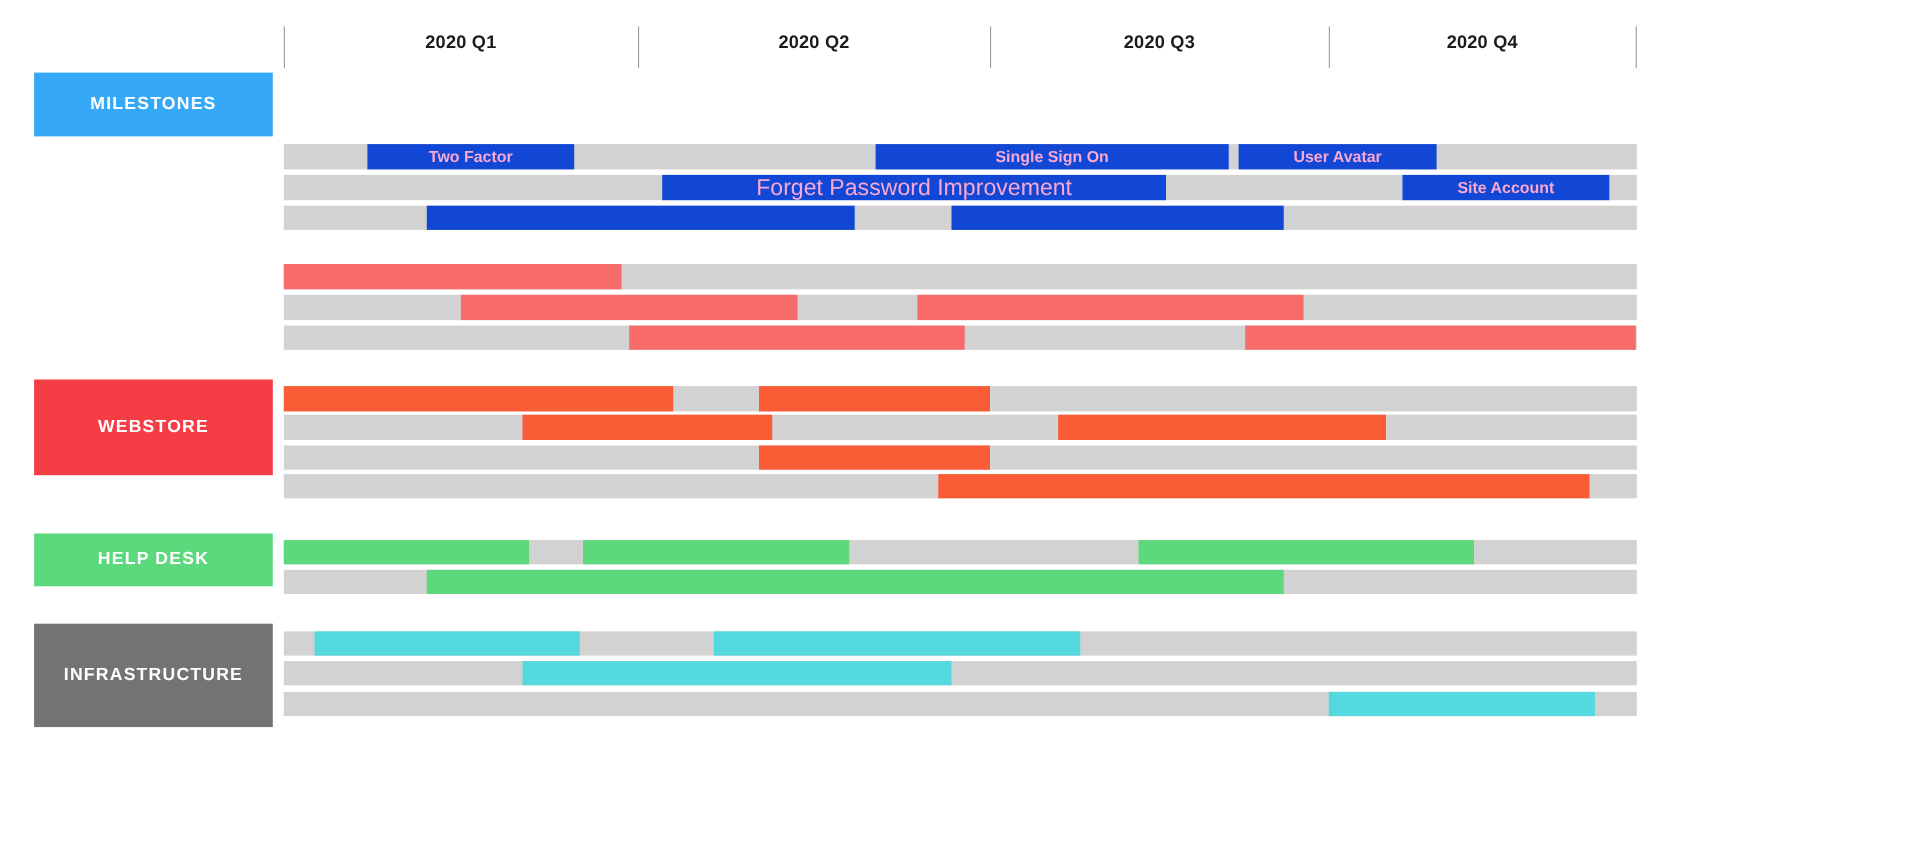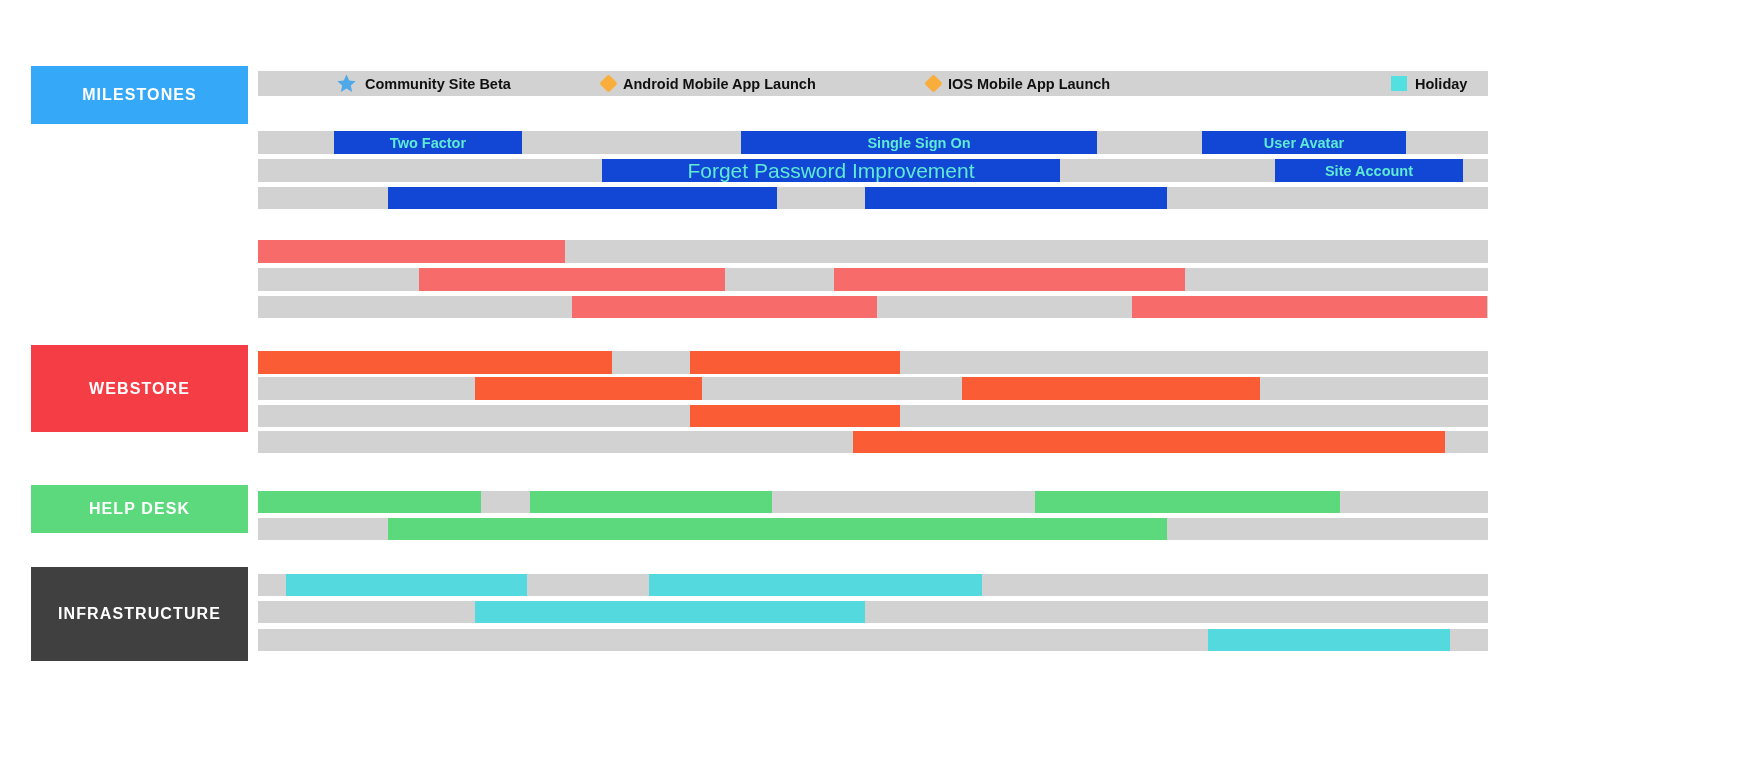--- a/index.html
+++ b/index.html
@@ -63,21 +63,21 @@
     width: 1230px;
     background: #d2d2d2;
   }
   .bar {
     position: absolute;
     top: 0;
     height: 100%;
     display: flex;
     align-items: center;
     justify-content: center;
-    color: #5eead4;
+    color: #f9a8d4;
     font-size: 14.5px;
     font-weight: 700;
     white-space: nowrap;
     overflow: hidden;
   }
   .bar.thin-label { font-weight: 400; font-size: 21px; }
 
   
   .ms-row {
     position: absolute;
@@ -104,50 +104,41 @@
     transform: rotate(45deg);
     border-radius: 2px;
   }
   .ico-square { width: 16px; height: 15px; }
 </style>
 </head>
 <body>
 
 <div id="page">
 
+  <div class="qheader">
+      <div class="qtick" style="left: 0px; background: rgb(154, 154, 154);"></div>
+      <div class="qtick" style="left: 322px; background: rgb(154, 154, 154);"></div>
+      <div class="qtick" style="left: 642px; background: rgb(154, 154, 154);"></div>
+      <div class="qtick" style="left: 950px; background: rgb(154, 154, 154);"></div>
+      <div class="qtick" style="left: 1229px; background: rgb(154, 154, 154);"></div>
+      <div class="qlabel" style="left: 0px; width: 322px;">2020  Q1</div>
+      <div class="qlabel" style="left: 322px; width: 320px;">2020  Q2</div>
+      <div class="qlabel" style="left: 642px; width: 308px;">2020  Q3</div>
+      <div class="qlabel" style="left: 950px; width: 279px;">2020  Q4</div>
+    </div>
 
   <div class="lane-label" style="top: 66px; height: 58px; background: rgb(53, 168, 248);">MILESTONES</div>
 
-  <div class="ms-row" style="top: 71px; height: 25px; background: rgb(210, 210, 210);">
-      <div class="ms" style="left: 78px;">
-        <svg viewBox="0 0 24 24" width="21" height="21" class="ico-star">
-          <path d="M12 1.6l3.1 6.9 7.4.8-5.6 5 1.6 7.3L12 17.8 5.5 21.6l1.6-7.3-5.6-5 7.4-.8z" fill="#4fa8e8"></path>
-        </svg>
-        <span class="ms-text">Community Site Beta</span>
-      </div>
-      <div class="ms" style="left: 344px;">
-        <div class="ico-diamond" style="background: rgb(249, 174, 60);"></div>
-        <span class="ms-text">Android Mobile App Launch</span>
-      </div>
-      <div class="ms" style="left: 669px;">
-        <div class="ico-diamond" style="background: rgb(249, 174, 60);"></div>
-        <span class="ms-text">IOS Mobile App Launch</span>
-      </div>
-      <div class="ms" style="left: 1133px;">
-        <div class="ico-square" style="background: rgb(83, 224, 224);"></div>
-        <span class="ms-text">Holiday</span>
-      </div>
-    </div>
 
   <div id="lanes-root"></div>
 
     <div class="track" style="top: 131px; height: 23px; background: rgb(210, 210, 210);">
       <div class="bar" style="left: 76px; width: 188px; background: rgb(18, 70, 212);">Two Factor</div>
-      <div class="bar" style="left: 483px; width: 356px; background: rgb(18, 70, 212);">Single Sign On</div>
-      <div class="bar" style="left: 944px; width: 204px; background: rgb(18, 70, 212);">User Avatar</div>
+      <div class="bar" style="left: 538px; width: 321px; background: rgb(18, 70, 212);">Single Sign On</div>
+      <div class="bar" style="left: 868px; width: 180px; background: rgb(18, 70, 212);">User Avatar</div>
     </div>
     <div class="track" style="top: 159px; height: 23px; background: rgb(210, 210, 210);">
       <div class="bar thin-label" style="left: 344px; width: 458px; background: rgb(18, 70, 212);">Forget Password Improvement</div>
       <div class="bar" style="left: 1017px; width: 188px; background: rgb(18, 70, 212);">Site Account</div>
     </div>
     <div class="track" style="top: 187px; height: 22px; background: rgb(210, 210, 210);">
       <div class="bar" style="left: 130px; width: 389px; background: rgb(18, 70, 212);"></div>
       <div class="bar" style="left: 607px; width: 302px; background: rgb(18, 70, 212);"></div>
     </div>
     <div class="track" style="top: 240px; height: 23px; background: rgb(210, 210, 210);">
@@ -178,21 +169,21 @@
     </div>
     <div class="lane-label" style="top: 485px; height: 48px; background: rgb(92, 217, 125);">HELP DESK</div>
     <div class="track" style="top: 491px; height: 22px; background: rgb(210, 210, 210);">
       <div class="bar" style="left: 0px; width: 223px; background: rgb(92, 217, 125);"></div>
       <div class="bar" style="left: 272px; width: 242px; background: rgb(92, 217, 125);"></div>
       <div class="bar" style="left: 777px; width: 305px; background: rgb(92, 217, 125);"></div>
     </div>
     <div class="track" style="top: 518px; height: 22px; background: rgb(210, 210, 210);">
       <div class="bar" style="left: 130px; width: 779px; background: rgb(92, 217, 125);"></div>
     </div>
-    <div class="lane-label" style="top: 567px; height: 94px; background: #404040;">INFRASTRUCTURE</div>
+    <div class="lane-label" style="top: 567px; height: 94px; background: #737373;">INFRASTRUCTURE</div>
     <div class="track" style="top: 574px; height: 22px; background: rgb(210, 210, 210);">
       <div class="bar" style="left: 28px; width: 241px; background: rgb(83, 217, 222);"></div>
       <div class="bar" style="left: 391px; width: 333px; background: rgb(83, 217, 222);"></div>
     </div>
     <div class="track" style="top: 601px; height: 22px; background: rgb(210, 210, 210);">
       <div class="bar" style="left: 217px; width: 390px; background: rgb(83, 217, 222);"></div>
     </div>
     <div class="track" style="top: 629px; height: 22px; background: rgb(210, 210, 210);">
       <div class="bar" style="left: 950px; width: 242px; background: rgb(83, 217, 222);"></div>
     </div>

